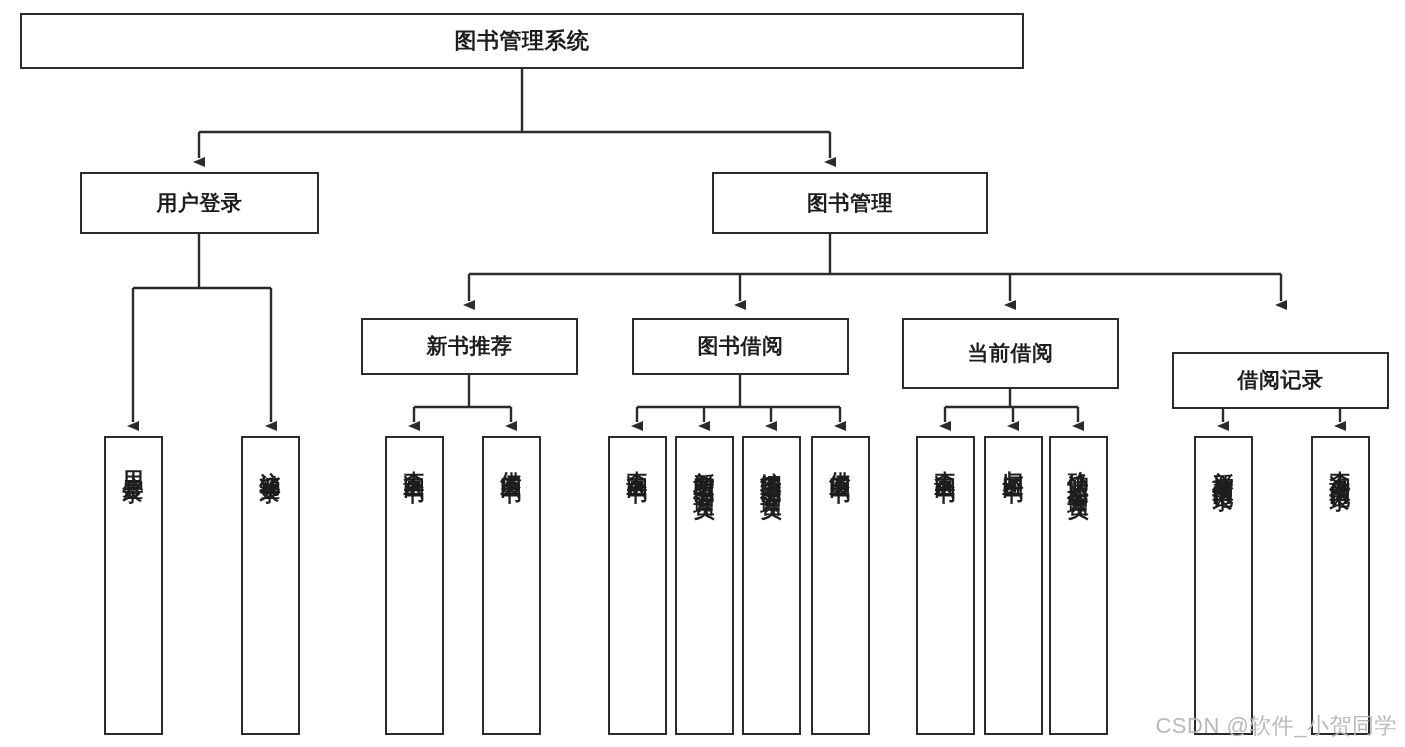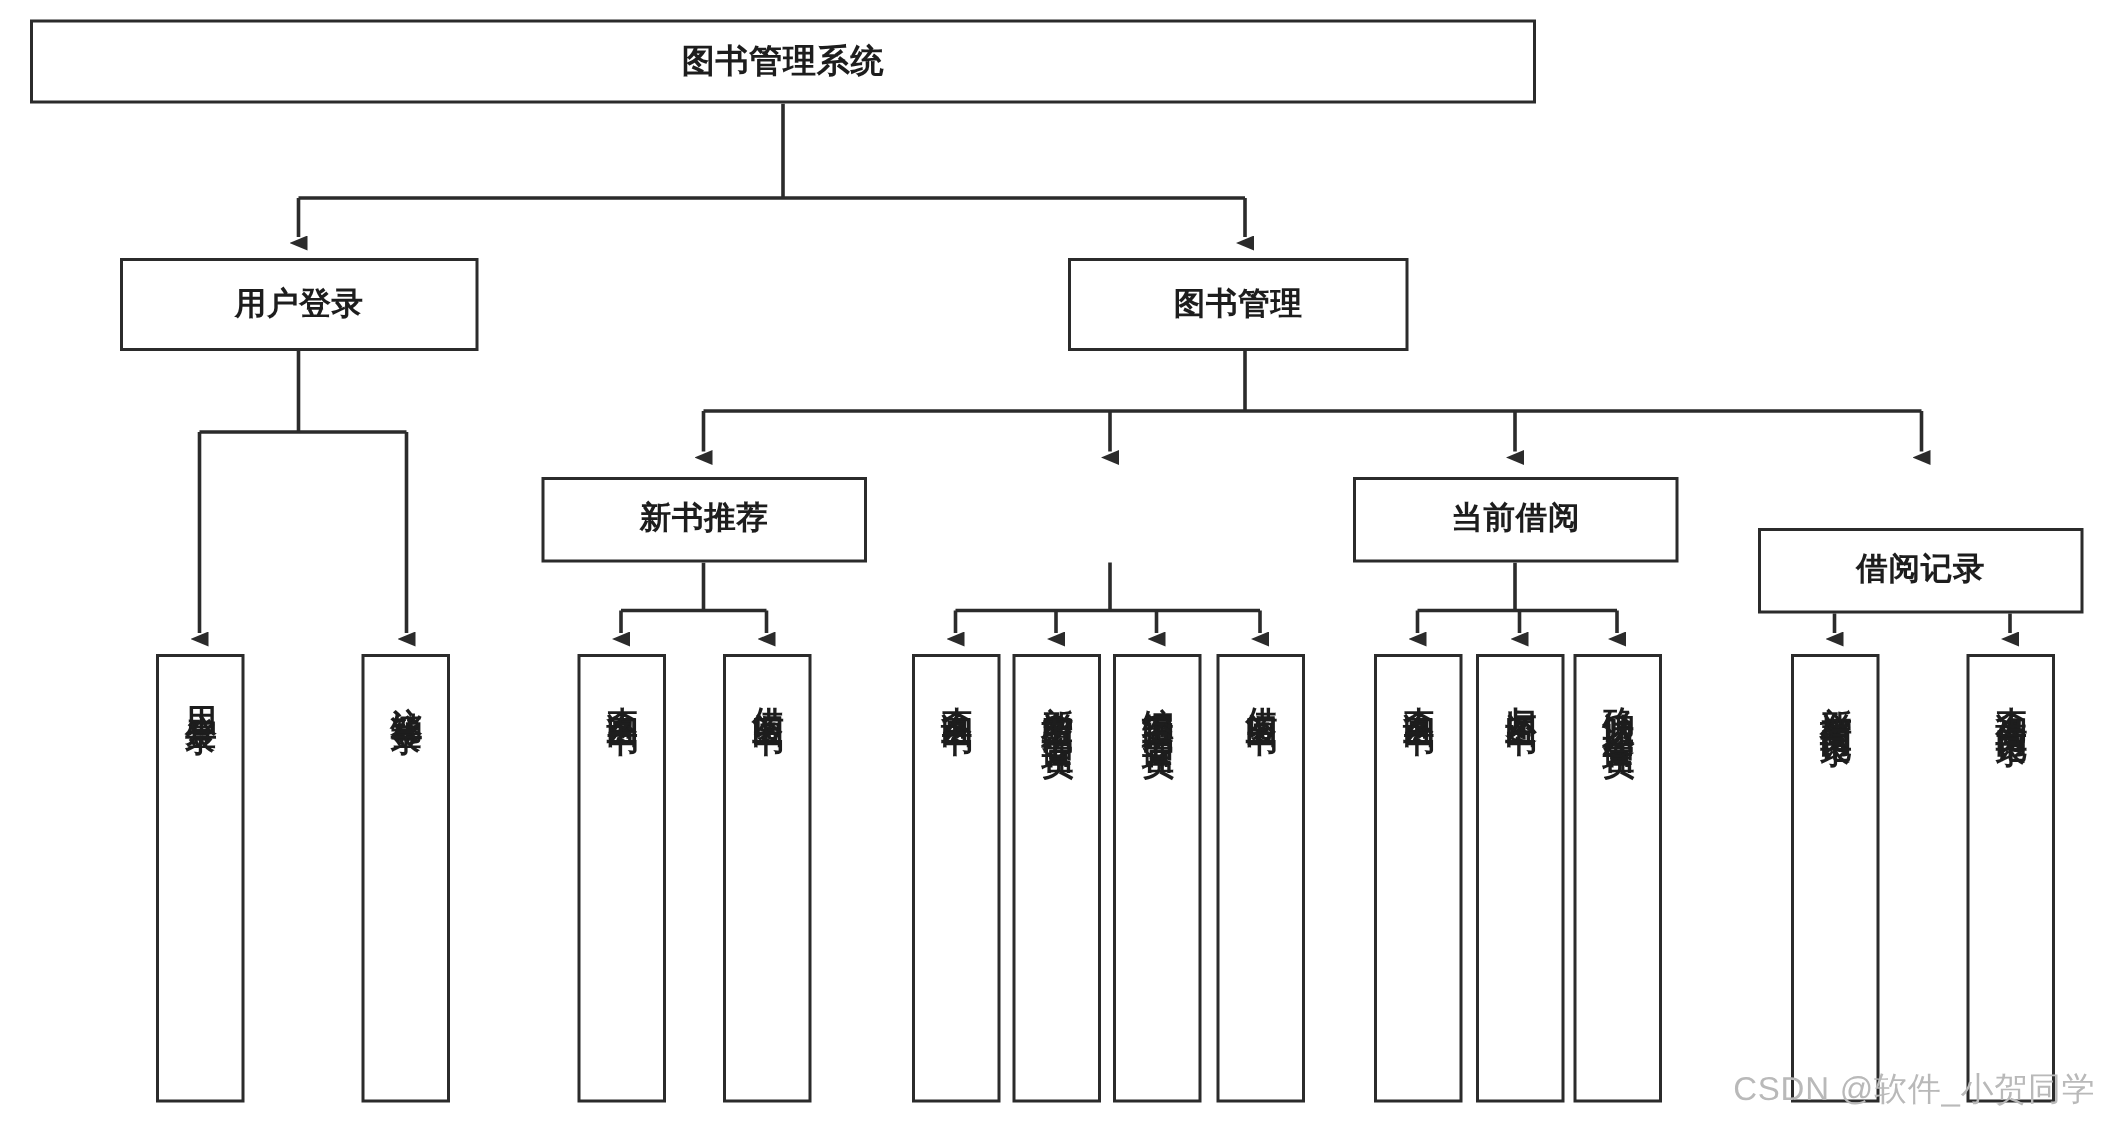--- a/index.html
+++ b/index.html
@@ -120,28 +120,31 @@
     </g>
   </svg>
 
   <div class="node root" style="left:20px; top:13px; width:1004px; height:56px;">
     <span class="label">图书管理系统</span>
   </div>
 
   <div class="node" style="left:80px; top:172px; width:239px; height:62px;">
     <span class="label">用户登录</span>
   </div>
-  <div class="node" style="left:712px; top:172px; width:227px; height:62px;">
+  <div class="node" style="left:712px; top:172px; width:276px; height:62px;">
     <span class="label">图书管理</span>
   </div>
 
   <div class="node" style="left:361px; top:318px; width:217px; height:57px;">
     <span class="label">新书推荐</span>
   </div>
-  <div class="node" style="left:902px; top:318px; width:217px; height:57px;">
+  <div class="node" style="left:632px; top:318px; width:217px; height:57px;">
+    <span class="label">图书借阅</span>
+  </div>
+  <div class="node" style="left:902px; top:318px; width:217px; height:71px;">
     <span class="label">当前借阅</span>
   </div>
   <div class="node" style="left:1172px; top:318px; width:217px; height:57px;margin-top:34px;">
     <span class="label">借阅记录</span>
   </div>
 
   <div class="node leaf" style="left:104px; top:436px; width:59px; height:299px;">
     <span class="label">用户登录</span>
   </div>
   <div class="node leaf" style="left:241px; top:436px; width:59px; height:299px;">

